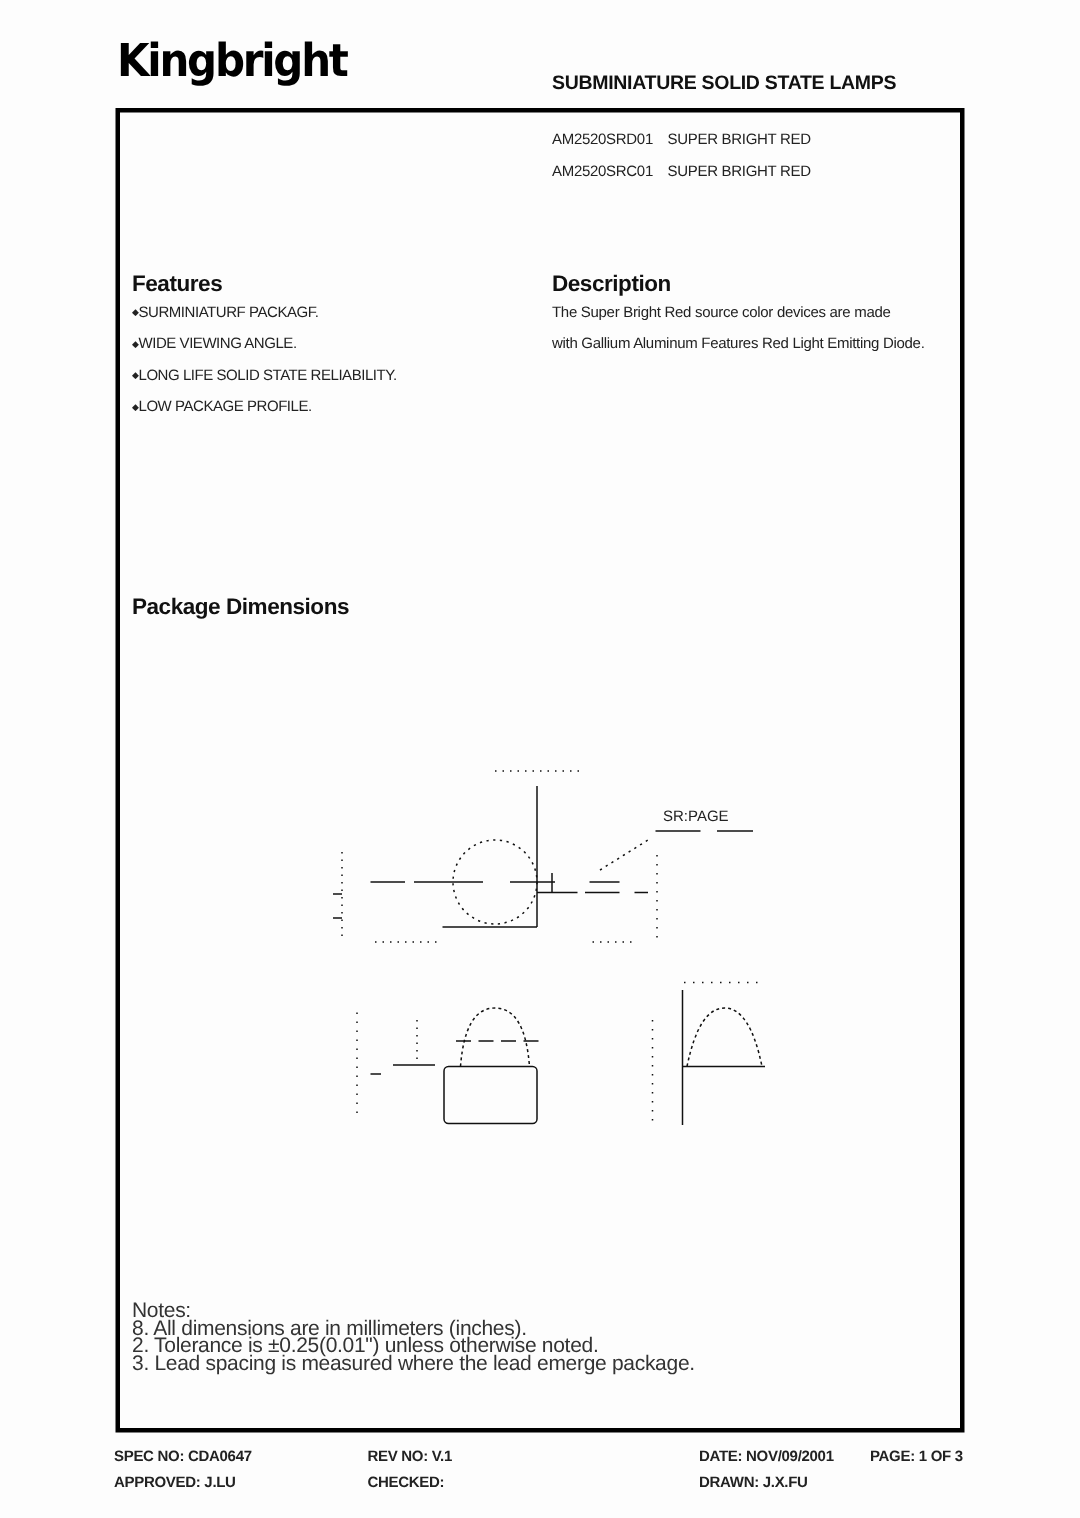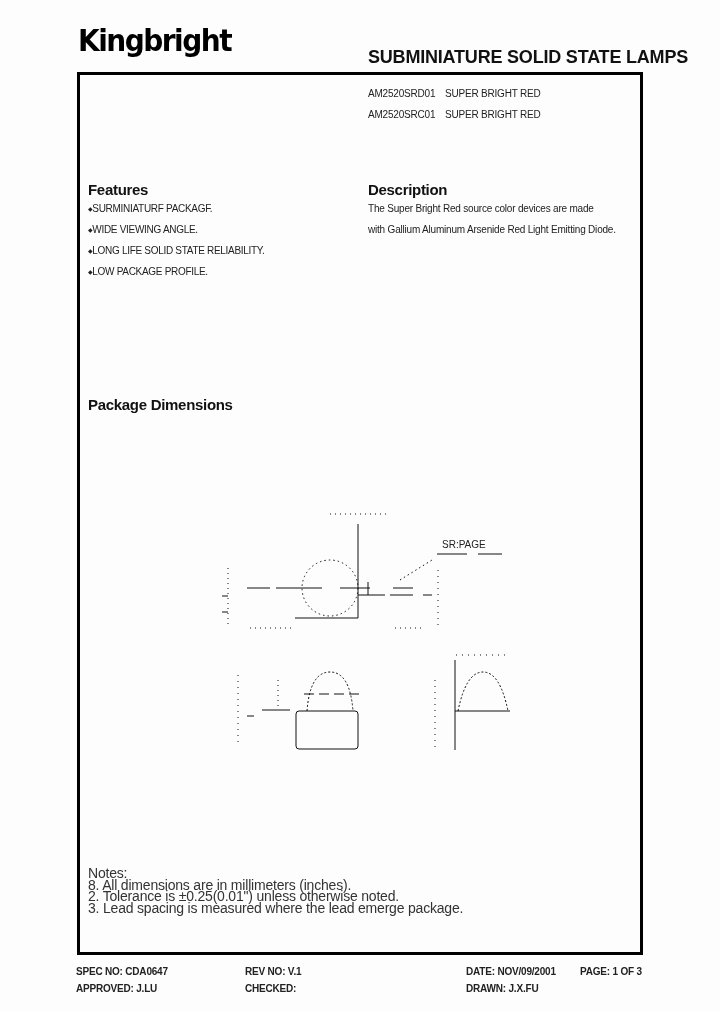--- a/index.html
+++ b/index.html
@@ -1,21 +1,21 @@
 <!DOCTYPE html>
 <html><head>
   <meta charset="utf-8">
   <style>
     html, body { margin:0; padding:0; background:#fdfdfd; }
     body { width:720px; height:1012px; position:relative; overflow:hidden;
       font-family:"Liberation Sans", sans-serif; color:#111; }
     .abs { position:absolute; }
     .logo { left:78px; top:24px; font-family:"DejaVu Sans", sans-serif; font-weight:bold;
       font-size:28px; letter-spacing:-1.5px; color:#000; transform:scaleY(1.08); }
-    .doc-title { left:368px; top:47px; font-weight:bold; font-size:18px; letter-spacing:-0.2px;text-align:right; }
+    .doc-title { left:368px; top:47px; font-weight:bold; font-size:13px; letter-spacing:-0.2px;text-align:right; }
     .frame { left:77px; top:72px; width:560px; height:877px; border:3px solid #000; }
     .part { font-size:10px; color:#222; letter-spacing:-0.2px; }
     .part .num { display:inline-block; width:77px; }
     .h2 { font-weight:bold; font-size:15px; letter-spacing:-0.3px; }
     .feat { font-size:10px; color:#222; letter-spacing:-0.3px; }
     .desc { font-size:10px; color:#222; letter-spacing:-0.2px; }
     .notes { left:88px; top:868px; font-size:14px; color:#333; line-height:11.5px; letter-spacing:-0.2px; }
     .footer { font-size:10px; font-weight:bold; color:#222; letter-spacing:-0.2px; }
     .drawing { left:210px; top:500px; width:300px; height:270px; }
     .sr-label { font-size:10px; color:#222; }
@@ -36,21 +36,21 @@
 </div>
 
 <div class="abs h2" style="left:88px; top:181px;">Features</div>
 <div class="abs feat" style="left:88px; top:203px;"><span style="font-size:6px;vertical-align:1px;">◆</span><span>SURMINIATURF PACKAGF.</span></div>
 <div class="abs feat" style="left:88px; top:224px;"><span style="font-size:6px;vertical-align:1px;">◆</span><span>WIDE VIEWING ANGLE.</span></div>
 <div class="abs feat" style="left:88px; top:245px;"><span style="font-size:6px;vertical-align:1px;">◆</span><span>LONG LIFE SOLID STATE RELIABILITY.</span></div>
 <div class="abs feat" style="left:88px; top:266px;"><span style="font-size:6px;vertical-align:1px;">◆</span><span>LOW PACKAGE PROFILE.</span></div>
 
 <div class="abs h2" style="left:368px; top:181px;">Description</div>
 <div class="abs desc" style="left:368px; top:203px;">The Super Bright Red source color devices are made</div>
-<div class="abs desc" style="left:368px; top:224px;">with Gallium Aluminum Arsenide Red Light Emitting Diode.</div>
+<div class="abs desc" style="left:368px; top:224px;">with Gallium Aluminum Features Red Light Emitting Diode.</div>
 
 <div class="abs h2" style="left:88px; top:396px;">Package Dimensions</div>
 
 <div class="abs drawing">
   <svg width="300" height="270" viewBox="0 0 300 270">
     <g stroke="#111" fill="none" stroke-width="1">
 
       <line x1="37" y1="88" x2="60" y2="88"></line>
       <line x1="66" y1="88" x2="112" y2="88"></line>
       <line x1="130" y1="88" x2="160" y2="88"></line>

